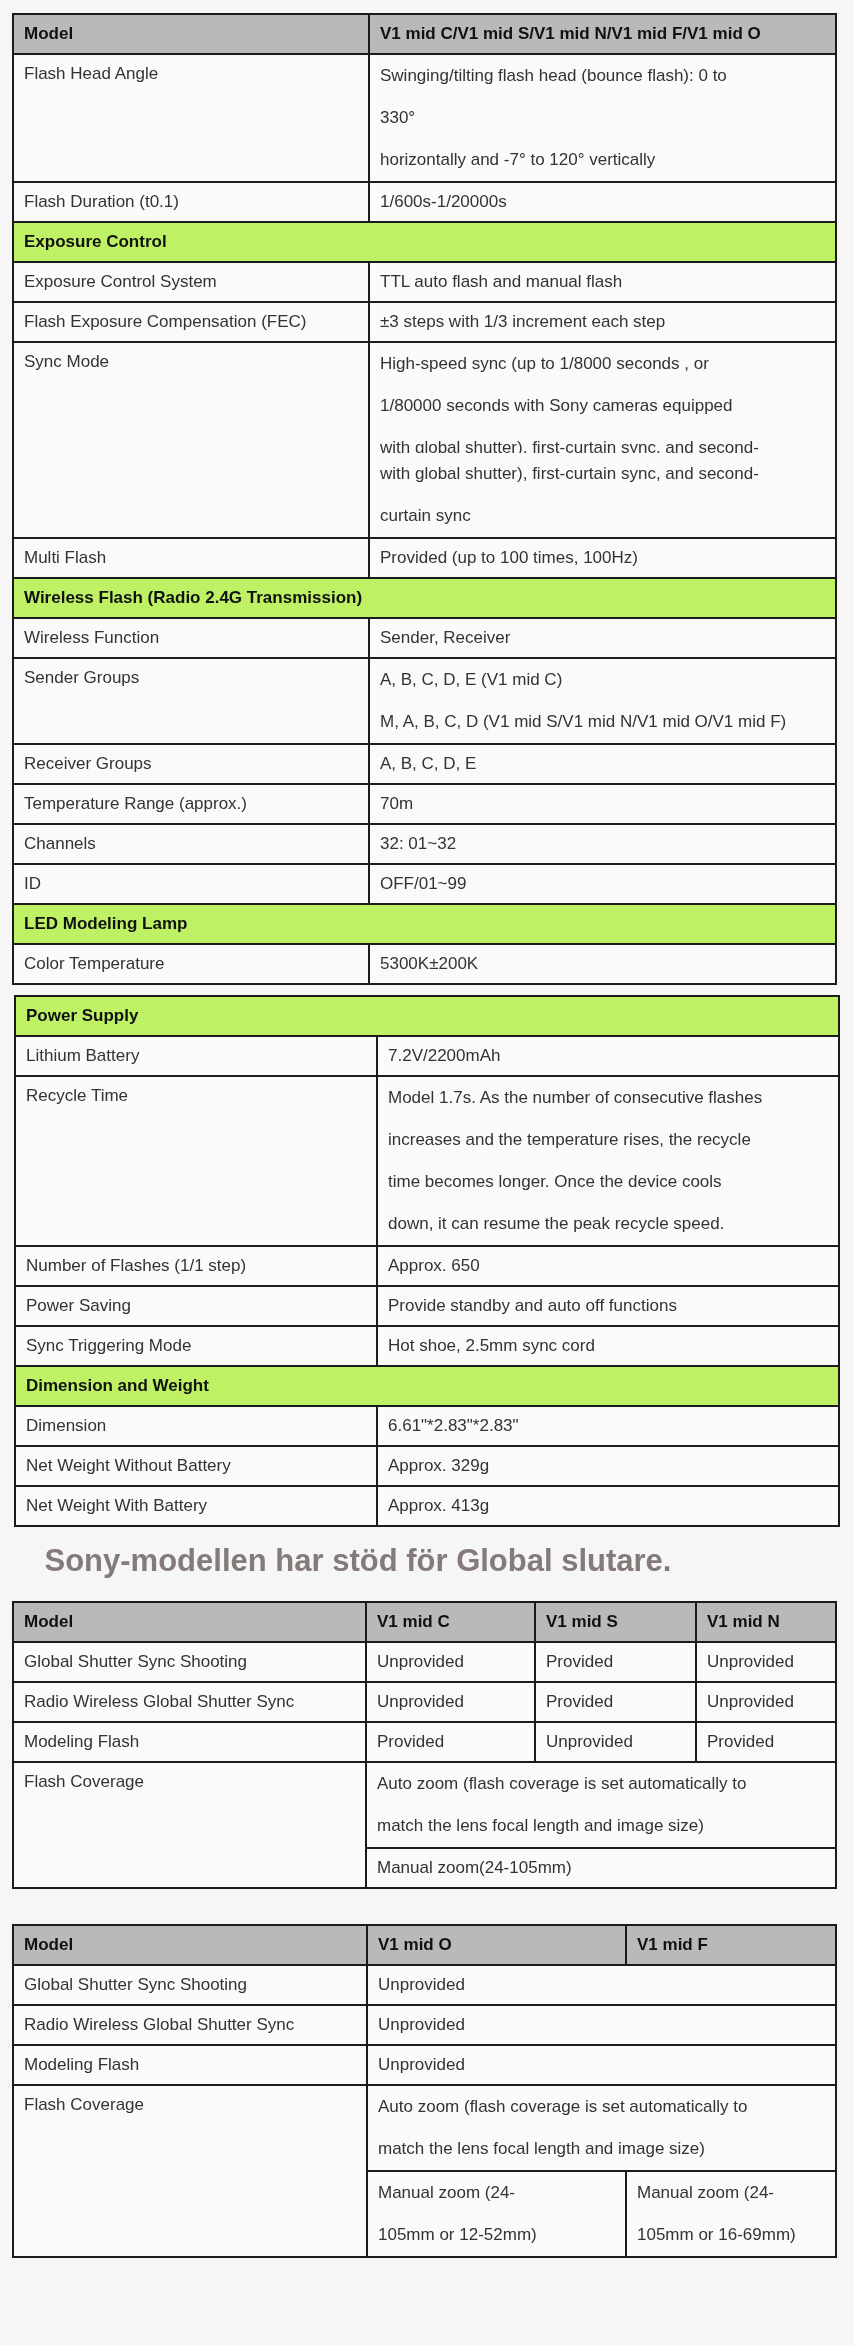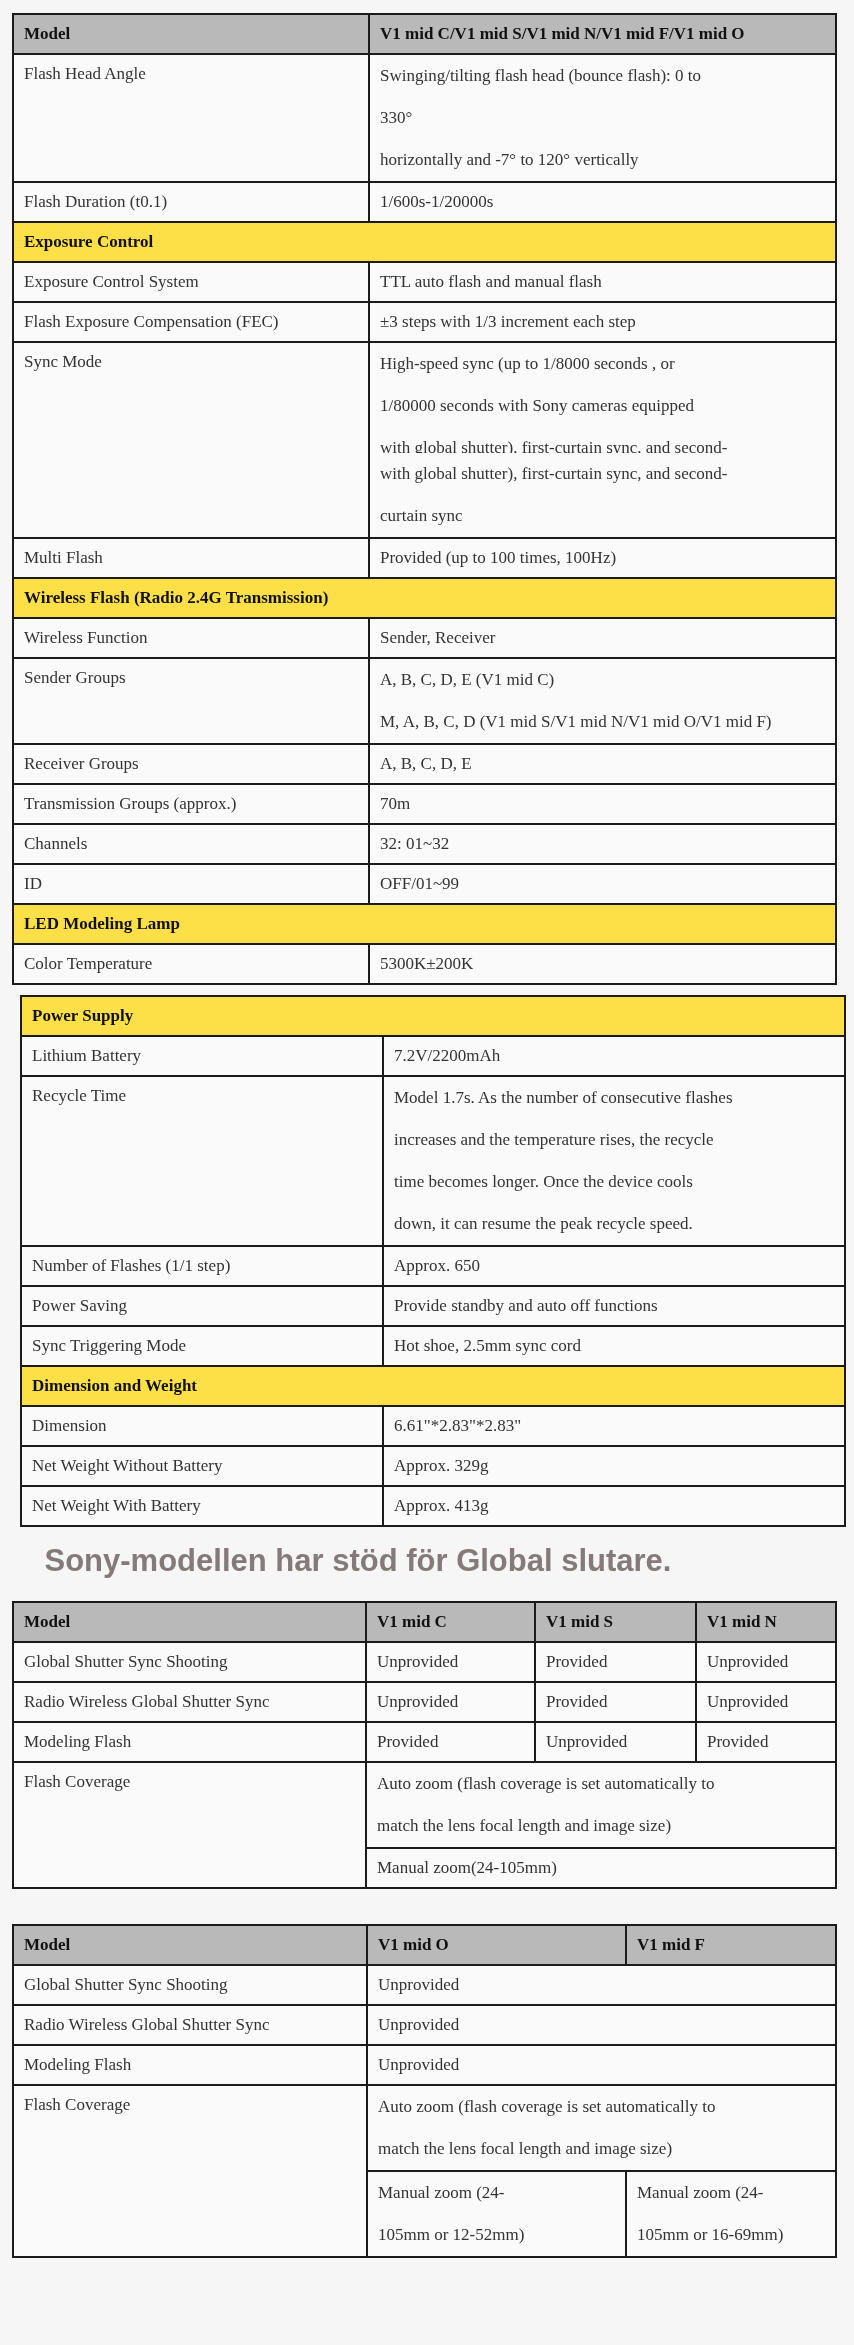--- a/index.html
+++ b/index.html
@@ -10,52 +10,51 @@
   }
   body {
     width: 854px;
     height: 2345px;
     position: relative;
   }
   .spec-table {
     border-collapse: collapse;
     table-layout: fixed;
     background: #fafafa;
-    font-family: Liberation Serif, serif;
   }
   .spec-table td {
     border: 2px solid #1b1b1b;
     vertical-align: top;
     font-size: 17px;
     color: #333333;
     line-height: 38px;
     padding: 0 8px 0 10px;
     overflow: hidden;
   }
   .spec-table td.hd {
     background: #b9b9b9;
     font-weight: bold;
     color: #111111;
   }
   .spec-table tr.section td {
-    background: #fde047;
+    background: #bef264;
     font-weight: bold;
     color: #111111;
   }
   .line {
     display: block;
     line-height: 42px;
     white-space: nowrap;
   }
   .line.clipped {
     height: 26px;
     overflow: hidden;
   }
   #t1 { margin: 13px 0 0 12px; width: 823px; }
-  #t2 { margin: 10px 0 0 20px; width: 824px; }
+  #t2 { margin: 10px 0 0 14px; width: 824px; }
   #t3 { margin: 20px 0 0 12px; width: 823px; }
   #t4 { margin: 35px 0 0 12px; width: 823px; }
   .big-heading {
     margin: 14px 0 0 0;
     width: 716px;
     text-align: center;
     font-size: 31px;
     font-weight: bold;
     color: #847a7a;
     letter-spacing: 0px;
@@ -124,21 +123,21 @@
     <td>
       <span class="line">A, B, C, D, E (V1 mid C)</span>
       <span class="line">M, A, B, C, D (V1 mid S/V1 mid N/V1 mid O/V1 mid F)</span>
     </td>
   </tr>
   <tr>
     <td>Receiver Groups</td>
     <td>A, B, C, D, E</td>
   </tr>
   <tr>
-    <td>Transmission Groups (approx.)</td>
+    <td>Temperature Range (approx.)</td>
     <td>70m</td>
   </tr>
   <tr>
     <td>Channels</td>
     <td>32: 01~32</td>
   </tr>
   <tr>
     <td>ID</td>
     <td>OFF/01~99</td>
   </tr>

